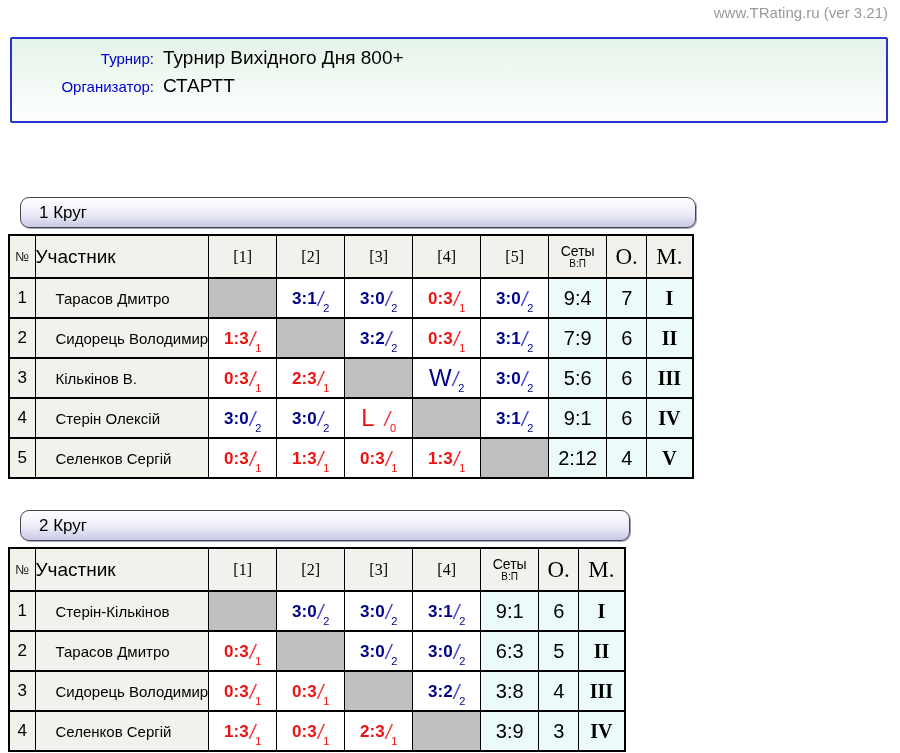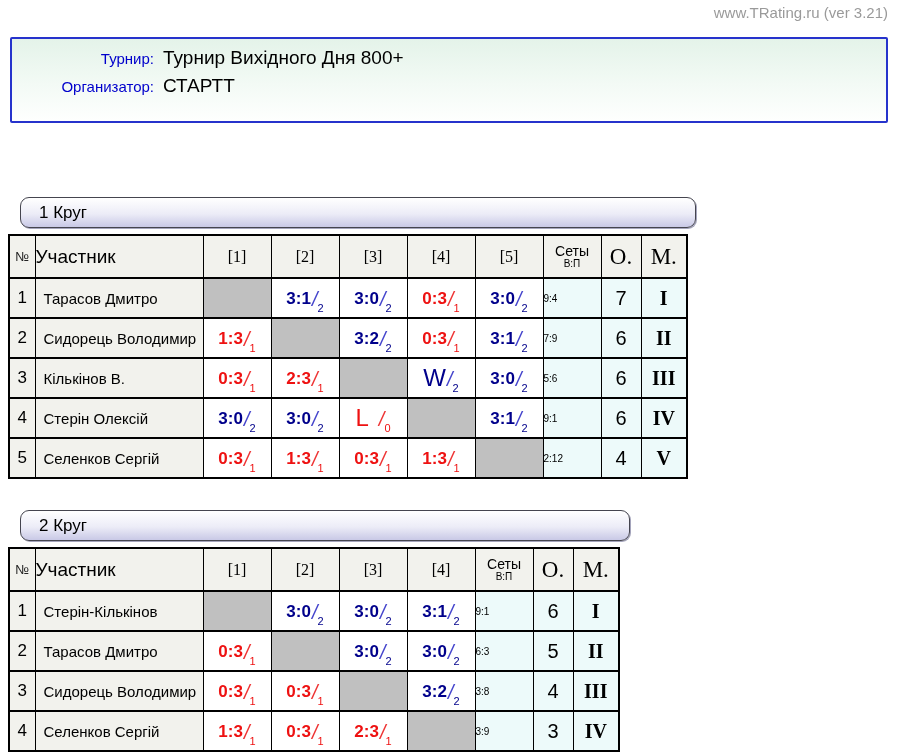--- a/index.html
+++ b/index.html
@@ -48,25 +48,25 @@
 
   .results th{background:var(--header-bg,#f2f2ed);font-weight:normal;vertical-align:middle;}
   th.h-num{font-size:13px;color:#222;text-align:center;}
   th.h-part{font-size:19px;text-align:left;}
   th.h-opp{font-family:"Liberation Serif",serif;font-size:16px;text-align:center;}
   th.h-sets{font-size:14px;text-align:center;line-height:1.05;}
   th.h-sets .subhdr{font-size:10px;display:block;}
   th.h-big{font-family:"Liberation Serif",serif;font-size:23px;text-align:center;}
 
   td.c-num{background:var(--header-bg,#f2f2ed);font-size:17px;text-align:center;vertical-align:middle;}
-  td.c-name{background:var(--header-bg,#f2f2ed);font-size:15px;padding-left:8px;
+  td.c-name{background:var(--header-bg,#f2f2ed);font-size:15px;padding-left:20px;
             vertical-align:middle;white-space:nowrap;margin-top:8px;}
   td.c-score{background:#fff;text-align:center;vertical-align:middle;}
   td.c-diag{background:var(--diagonal,#c0c0c0);}
-  td.c-sets{background:var(--result-bg,#edfafa);font-size:10px;text-align:left;vertical-align:middle;margin-left:46px;}
+  td.c-sets{background:var(--result-bg,#edfafa);font-size:20px;text-align:center;vertical-align:middle;margin-left:46px;}
   td.c-pts{background:var(--result-bg,#edfafa);font-size:20px;text-align:center;vertical-align:middle;}
   td.c-place{background:var(--result-bg,#edfafa);font-family:"Liberation Serif",serif;
              font-size:20px;font-weight:bold;text-align:center;vertical-align:middle;}
 
   .score{display:inline-flex;align-items:center;}
   .score .sc{font-weight:bold;font-size:17px;line-height:20px;margin-top:2px;}
   .score.big .sc{font-weight:normal;font-size:24px;line-height:24px;margin-top:0;}
   .score.big.loss .sc{margin-right:9px;}
   .score .frac{display:inline-flex;align-items:flex-start;margin-left:1px;}
   .score .sl{font-size:20px;font-style:italic;line-height:20px;margin-top:7px;}

